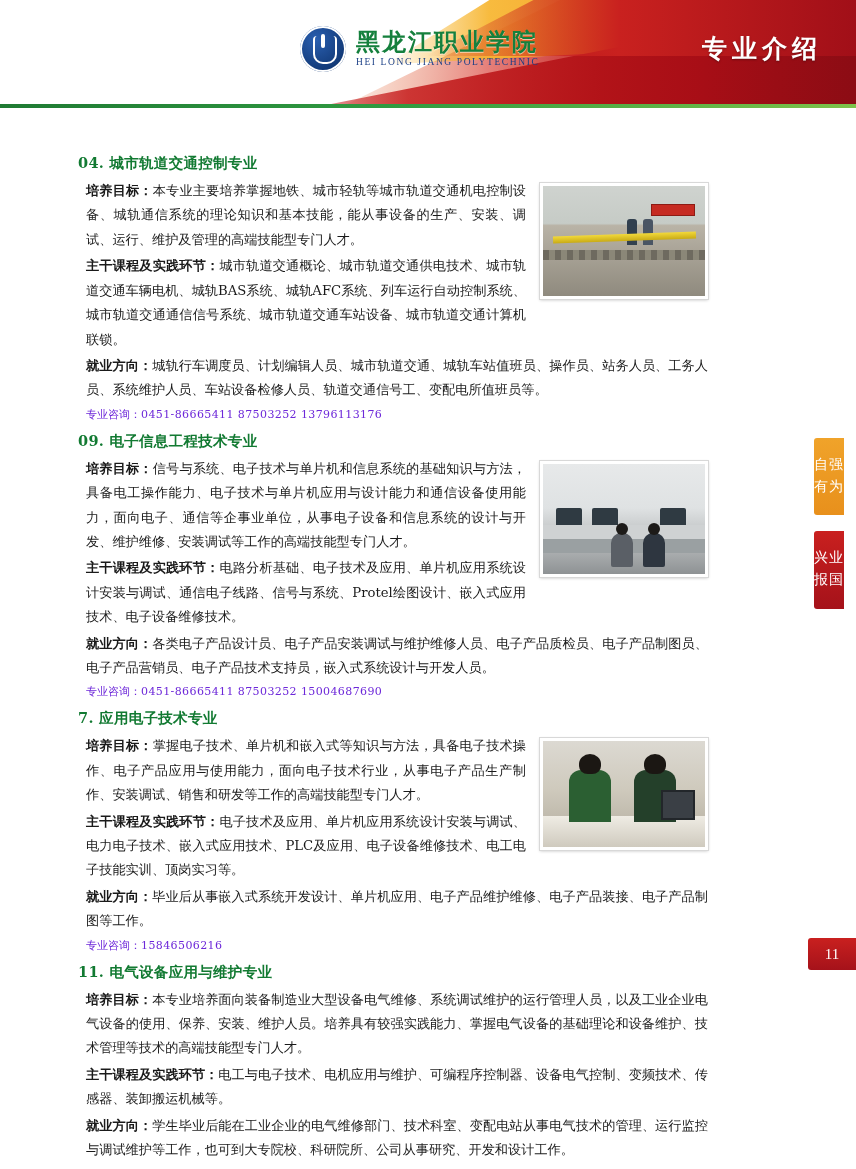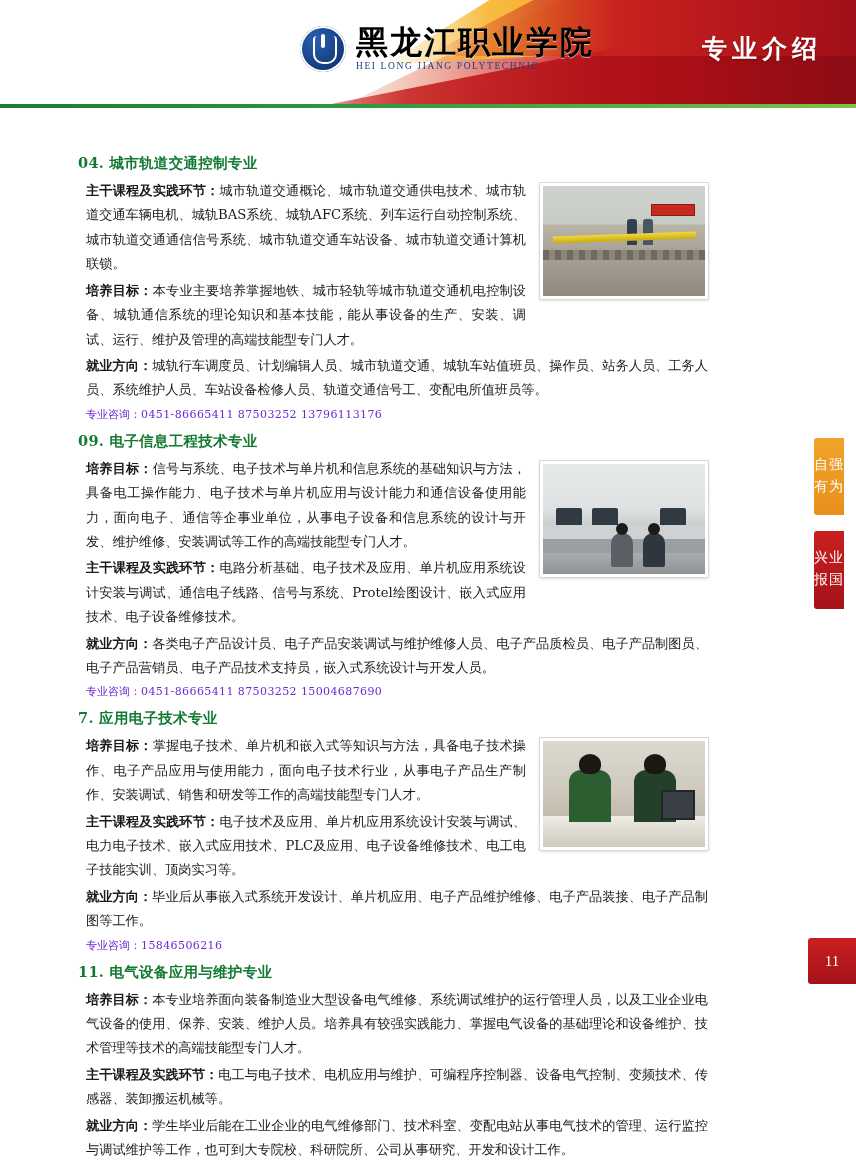--- a/index.html
+++ b/index.html
@@ -67,21 +67,21 @@
     border:2px solid #fff; border-radius: 4px 4px 10px 10px;
     border-top: none;
   }
   .logo-mark:before {
     content:"";
     position:absolute; left:21px; top:8px; width:4px; height:14px; background:#fff;
     border-radius:2px;
   }
   .logo-text-wrap { line-height: 1; }
   .logo-cn {
-    font-size: 32px; font-weight: bold; color:#000000;
+    font-size: 24px; font-weight: bold; color:#15803d;
     letter-spacing: 2px;
     font-family: "DejaVu Serif", serif;
     text-shadow: 0 1px 0 rgba(255,255,255,.6);
   }
   .logo-en {
     margin-top: 4px;
     font-size: 9.5px; color:#1b3f86; letter-spacing: 1.6px;
     font-family: "Liberation Serif", serif;
   }
   .hdr-title {
@@ -114,21 +114,21 @@
     padding: 16px 0 18px 0;
     letter-spacing: 1px;
     border-radius: 3px 0 0 3px;
   }
   .side-tab span { display:block; }
   .tab-orange { background: linear-gradient(180deg,#f0a32a,#e8901c); }
   .tab-red { background: linear-gradient(180deg,#c9201f,#a5121a); margin-top: 16px; }
 
   .page-num {
     position:absolute; right: 0; top: 830px;
-    width: 48px; height: 46px;
+    width: 48px; height: 32px;
     background: linear-gradient(180deg,#c9201f,#a5121a);
     color:#fff; font-size: 15px;
     display:flex; align-items:center; justify-content:center;
     border-radius: 3px 0 0 3px;
     font-family: "Liberation Serif", serif;
   }
 
   
   .section { margin-bottom: 6px; position: relative; }
   .sec-title {
@@ -285,24 +285,24 @@
     <div class="section">
       <div class="sec-title">04. 城市轨道交通控制专业</div>
       <div class="photo photo-1">
         <div class="ph1">
           <div class="sign"></div>
           <div class="fig a"></div>
           <div class="fig b"></div>
         </div>
       </div>
       <p class="para indent">
+        <span class="lead">培养目标：</span><span>本专业主要培养掌握地铁、城市轻轨等城市轨道交通机电控制设备、城轨通信系统的理论知识和基本技能，能从事设备的生产、安装、调试、运行、维护及管理的高端技能型专门人才。</span>
+      </p>
+      <p class="para indent">
         <span class="lead">主干课程及实践环节：</span><span>城市轨道交通概论、城市轨道交通供电技术、城市轨道交通车辆电机、城轨BAS系统、城轨AFC系统、列车运行自动控制系统、城市轨道交通通信信号系统、城市轨道交通车站设备、城市轨道交通计算机联锁。</span>
-      </p>
-      <p class="para indent">
-        <span class="lead">培养目标：</span><span>本专业主要培养掌握地铁、城市轻轨等城市轨道交通机电控制设备、城轨通信系统的理论知识和基本技能，能从事设备的生产、安装、调试、运行、维护及管理的高端技能型专门人才。</span>
       </p>
       <p class="para indent">
         <span class="lead">就业方向：</span><span>城轨行车调度员、计划编辑人员、城市轨道交通、城轨车站值班员、操作员、站务人员、工务人员、系统维护人员、车站设备检修人员、轨道交通信号工、变配电所值班员等。</span>
       </p>
       <div class="tel">
         <span>专业咨询：</span><span class="nums">0451-86665411   87503252   13796113176</span>
       </div>
       <div class="clear"></div>
     </div>
 

